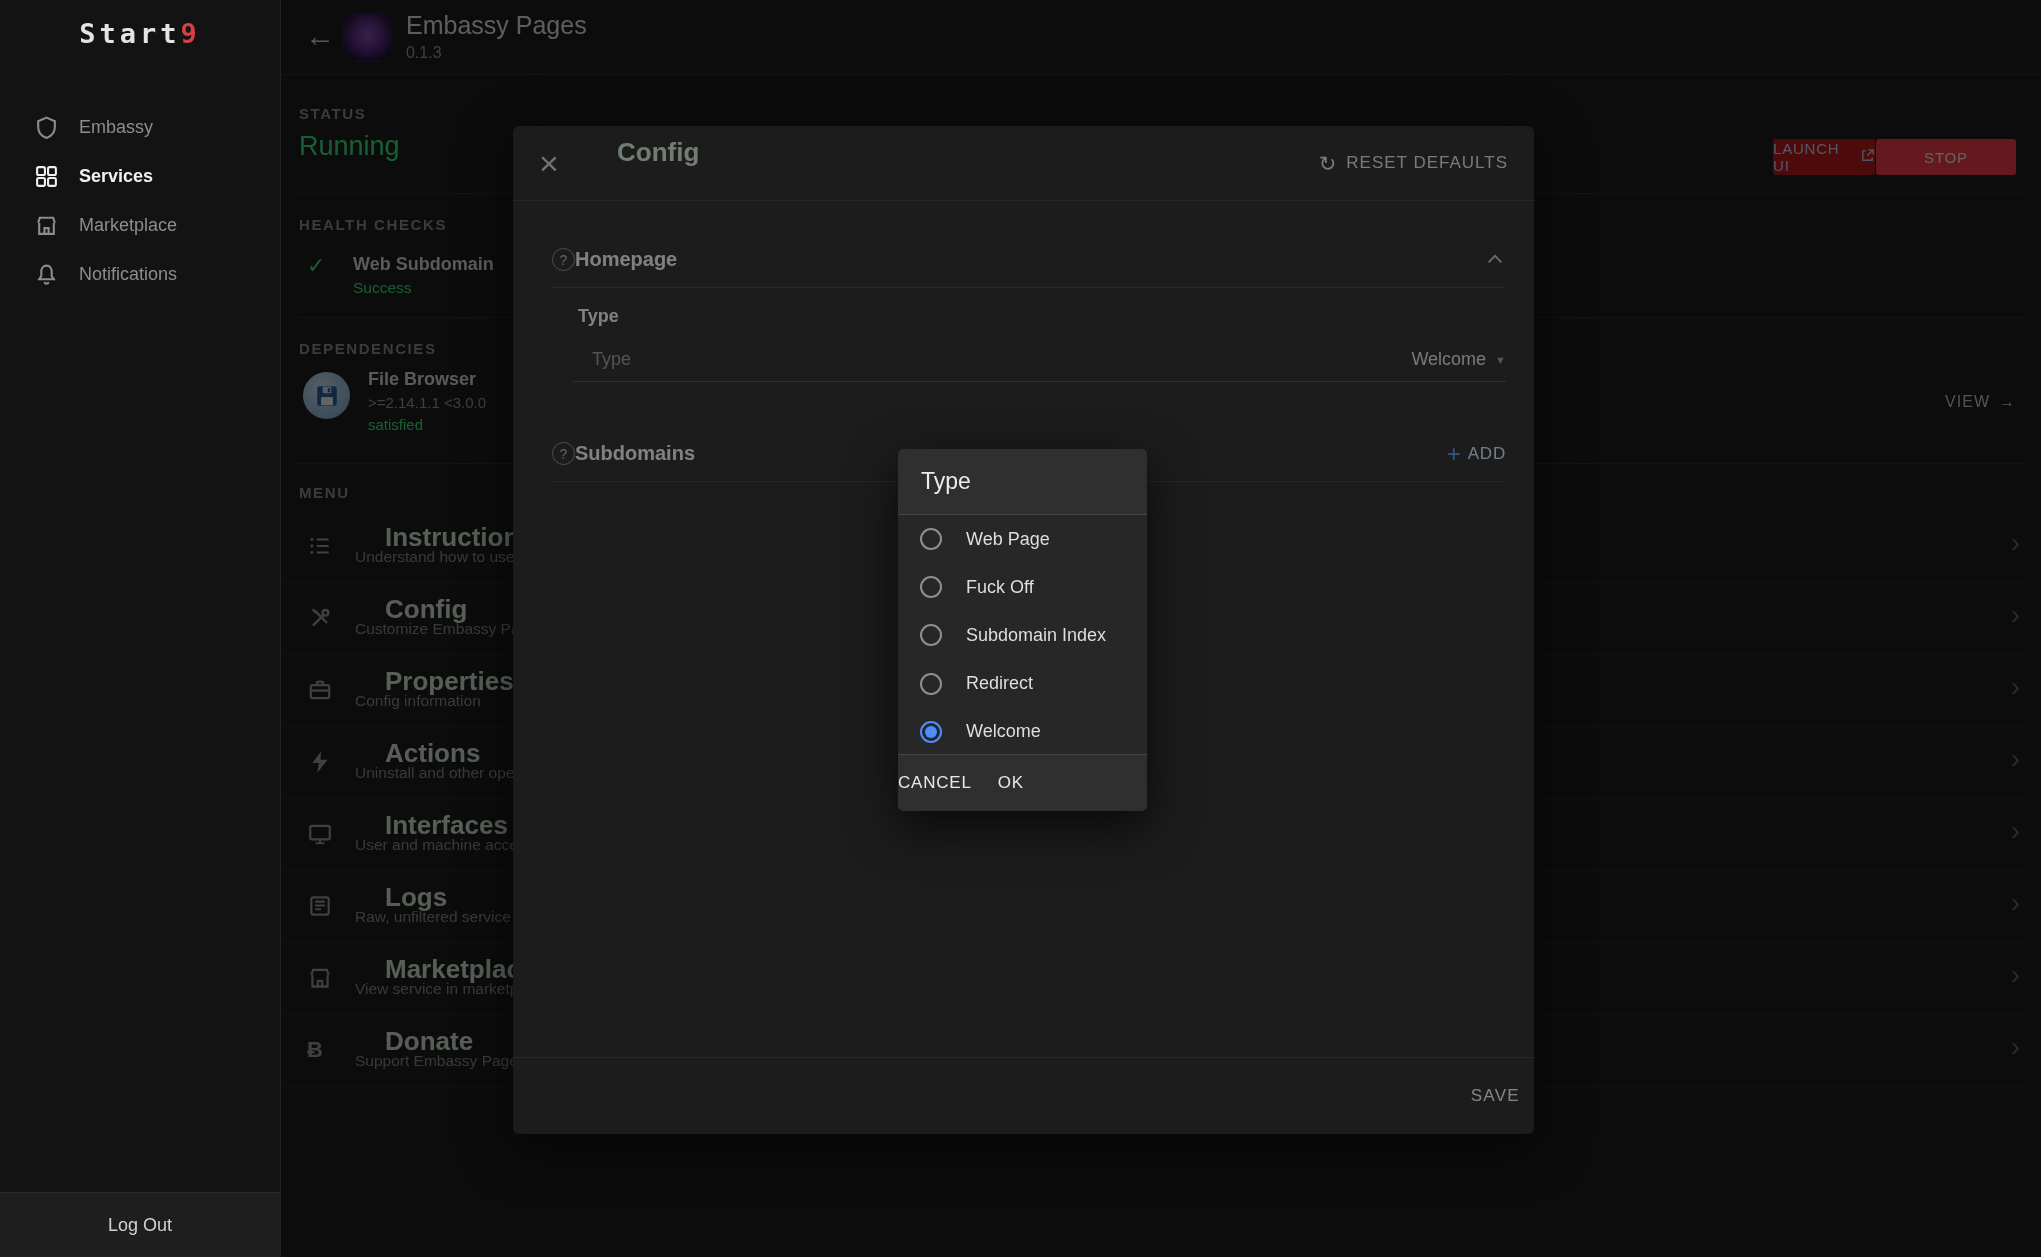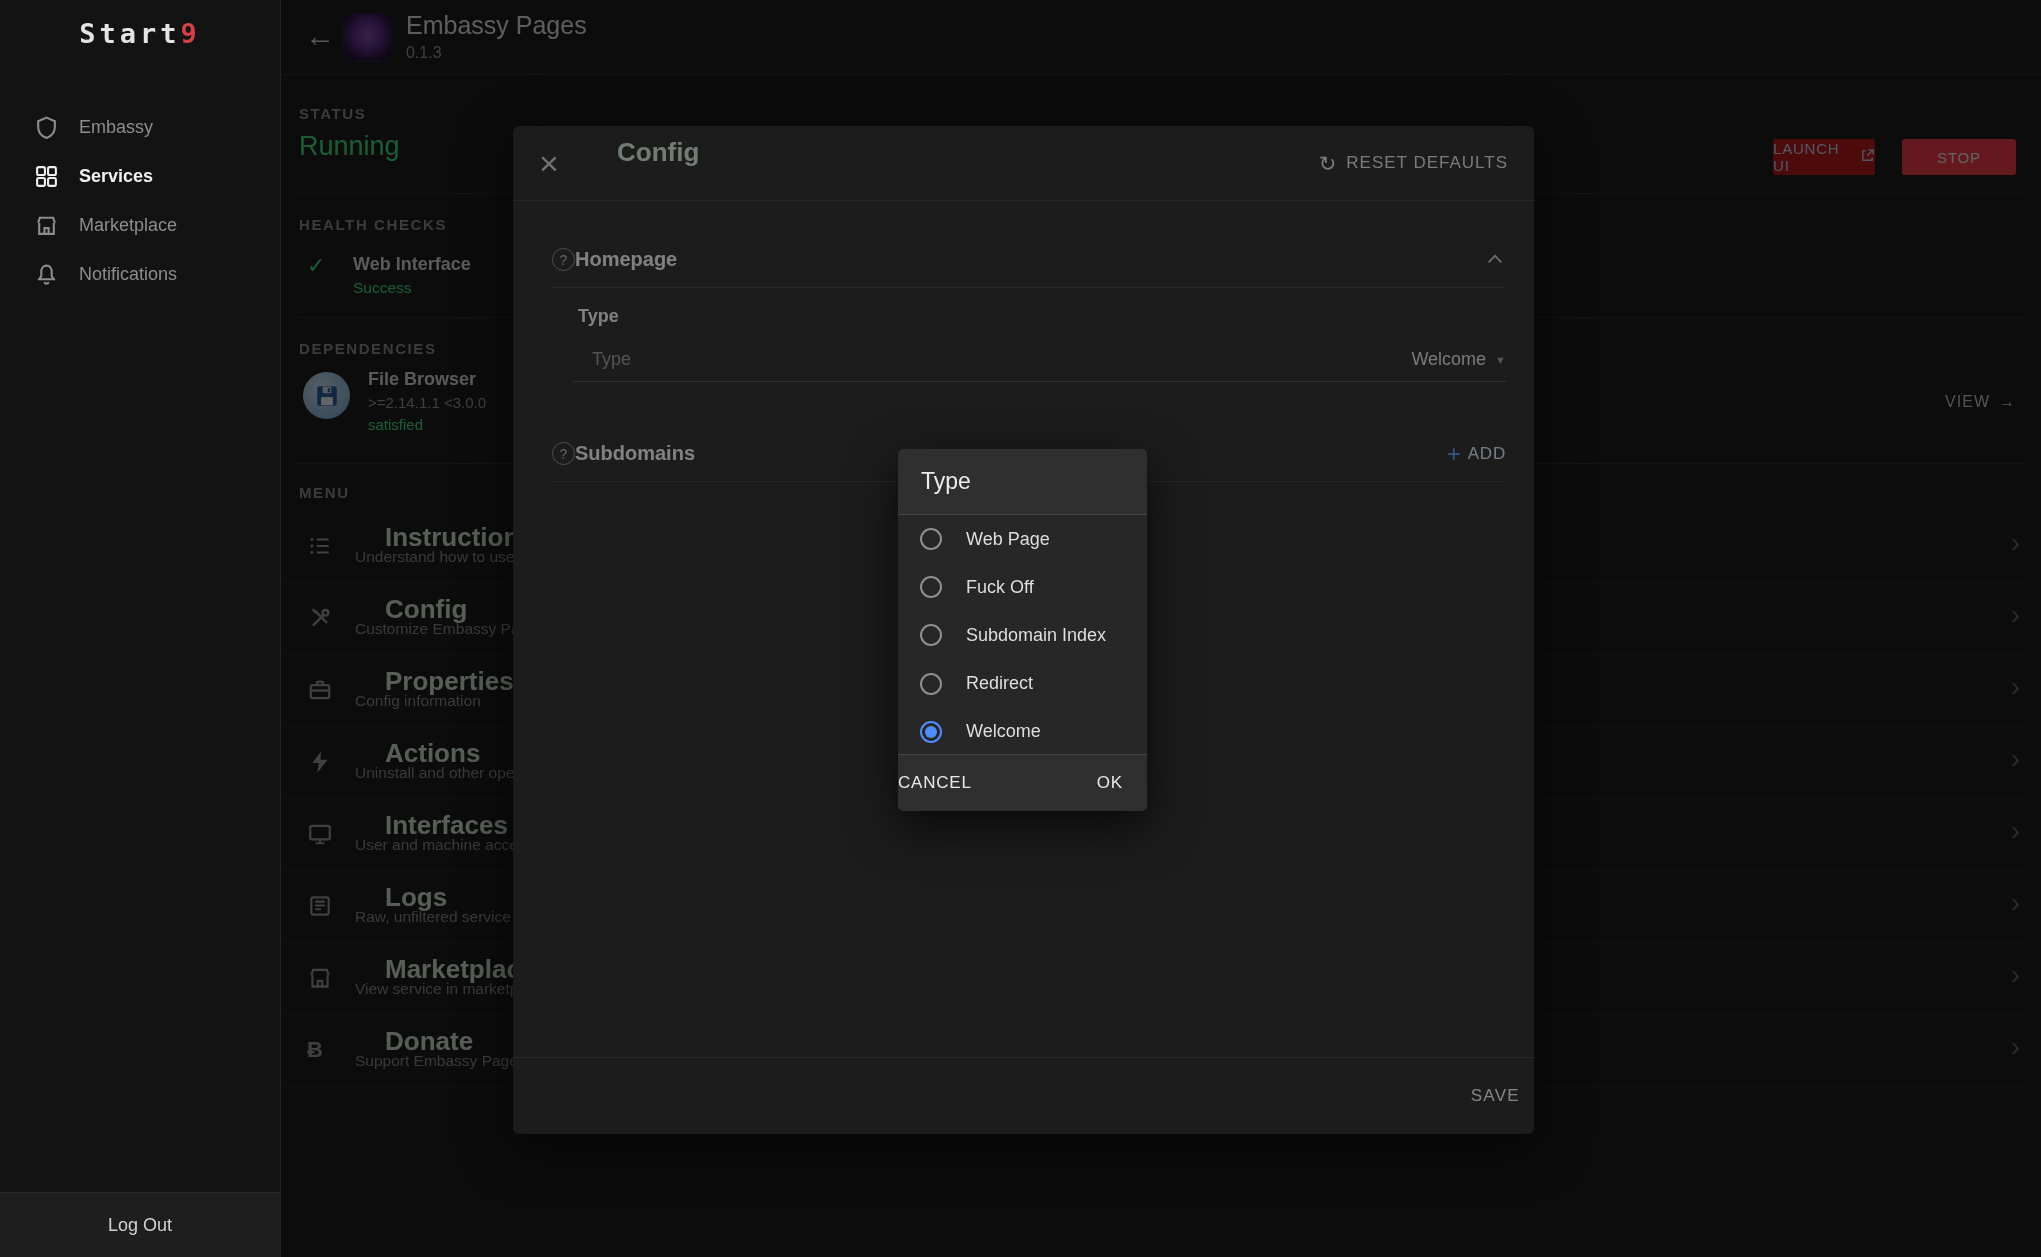--- a/index.html
+++ b/index.html
@@ -33,21 +33,21 @@
   .ttl{font-size:25px;color:#e0e0e0}
   .ver{font-size:16px;color:#9c9c9c;margin-top:4px}
 
   
   .main{position:absolute;left:281px;top:75px;width:1760px;height:1182px;background:#1e1e1e}
   .seclabel{position:absolute;left:18px;font-size:15px;letter-spacing:1.6px;font-weight:700;color:#8f8f8f}
   .running{position:absolute;left:18px;top:56px;font-size:27px;color:var(--accent-green)}
   .btn{position:absolute;top:64px;height:36px;border-radius:3px;display:flex;align-items:center;justify-content:center;gap:9px;font-size:15px;letter-spacing:.8px;cursor:pointer}
   .btn-launch{right:166px;width:102px;background:#b91c1c;color:#c3d4f4}
   .btn-launch svg{width:15px;height:15px}
-  .btn-stop{right:25px;width:114px;background:var(--danger-red);color:#f6e8ea}
+  .btn-stop{right:25px;width:140px;background:var(--danger-red);color:#f6e8ea}
   .hline{position:absolute;left:17px;right:14px;height:0;border-top:1px solid #303030}
   .check{color:var(--accent-green);font-size:22px}
   .hc-row{position:absolute;left:0;top:170px;right:14px;height:64px;cursor:pointer}
   .hc-check{position:absolute;left:26px;top:8px}
   .hc-name{position:absolute;left:72px;top:9px;font-size:18px;font-weight:700;color:#d9d9d9}
   .hc-status{position:absolute;left:72px;top:34px;font-size:15.5px;color:var(--accent-green)}
   .dep-row{position:absolute;left:0;top:294px;right:14px;height:78px;cursor:pointer}
   .depicon{position:absolute;left:22px;top:3px;width:47px;height:47px;border-radius:50%;background:radial-gradient(circle at 40% 35%, #cfe3f2, #8fb8d8 70%, #6f9dc4);display:flex;align-items:center;justify-content:center}
   .depicon svg{width:26px;height:26px}
   .dep-name{position:absolute;left:87px;top:0;font-size:18px;font-weight:700;color:#d9d9d9}
@@ -94,21 +94,21 @@
 
   
   .dialog{position:absolute;left:898px;top:449px;width:249px;height:362px;background:#2f2f2f;border-radius:5px;box-shadow:0 16px 48px rgba(0,0,0,.7);z-index:40}
   .dlg-title{height:65px;display:flex;align-items:center;padding-left:23px;font-size:23px;color:#ececec}
   .dlg-body{position:absolute;top:65px;left:0;right:0;height:241px;background:#272727;border-top:1px solid #454545;border-bottom:1px solid #454545}
   .radio-row{height:48.2px;display:flex;align-items:center;padding-left:22px;cursor:pointer}
   .radio{width:22px;height:22px;border:2px solid #8f8f8f;border-radius:50%;margin-right:24px;position:relative;flex:none}
   .radio.sel{border-color:var(--primary-blue)}
   .radio.sel::after{content:'';position:absolute;inset:3px;border-radius:50%;background:var(--primary-blue)}
   .radio-label{font-size:18px;color:#dedede}
-  .dlg-actions{position:absolute;bottom:0;left:0;right:0;height:56px;display:flex;align-items:center;justify-content:space-between;gap:26px;padding-right:24px}
+  .dlg-actions{position:absolute;bottom:0;left:0;right:0;height:56px;display:flex;align-items:center;justify-content:flex-start;gap:26px;}
   .dlg-btn{font-size:17px;font-weight:500;letter-spacing:.8px;color:#e8e8e8;cursor:pointer}
 </style>
 </head>
 <body>
 
 <div class="screen">
 
   <div class="sidebar">
     <div class="logo"><span>Start</span><span class="nine">9</span></div>
     <div class="nav">
@@ -179,21 +179,21 @@
       </span>
     </div>
     <div class="btn btn-stop">
         <span>STOP</span>
       </div>
     <div class="hline" style="top:118px"></div>
 
     <div class="seclabel" style="top:141px">HEALTH CHECKS</div>
     <div class="hc-row">
       <span class="check hc-check">✓</span>
-      <div class="hc-name">Web Interface</div>
+      <div class="hc-name">Web Subdomain</div>
       <div class="hc-status">Success</div>
     </div>
     <div class="hline" style="top:242px"></div>
 
     <div class="seclabel" style="top:265px">DEPENDENCIES</div>
     <div class="dep-row">
       <div class="depicon">
         <svg viewBox="0 0 24 24">
             <rect x="3" y="3" width="18" height="18" rx="2" fill="#2d5f9c"></rect>
             <rect x="8" y="3.5" width="8" height="6" rx="1" fill="#cfe0ee"></rect>

